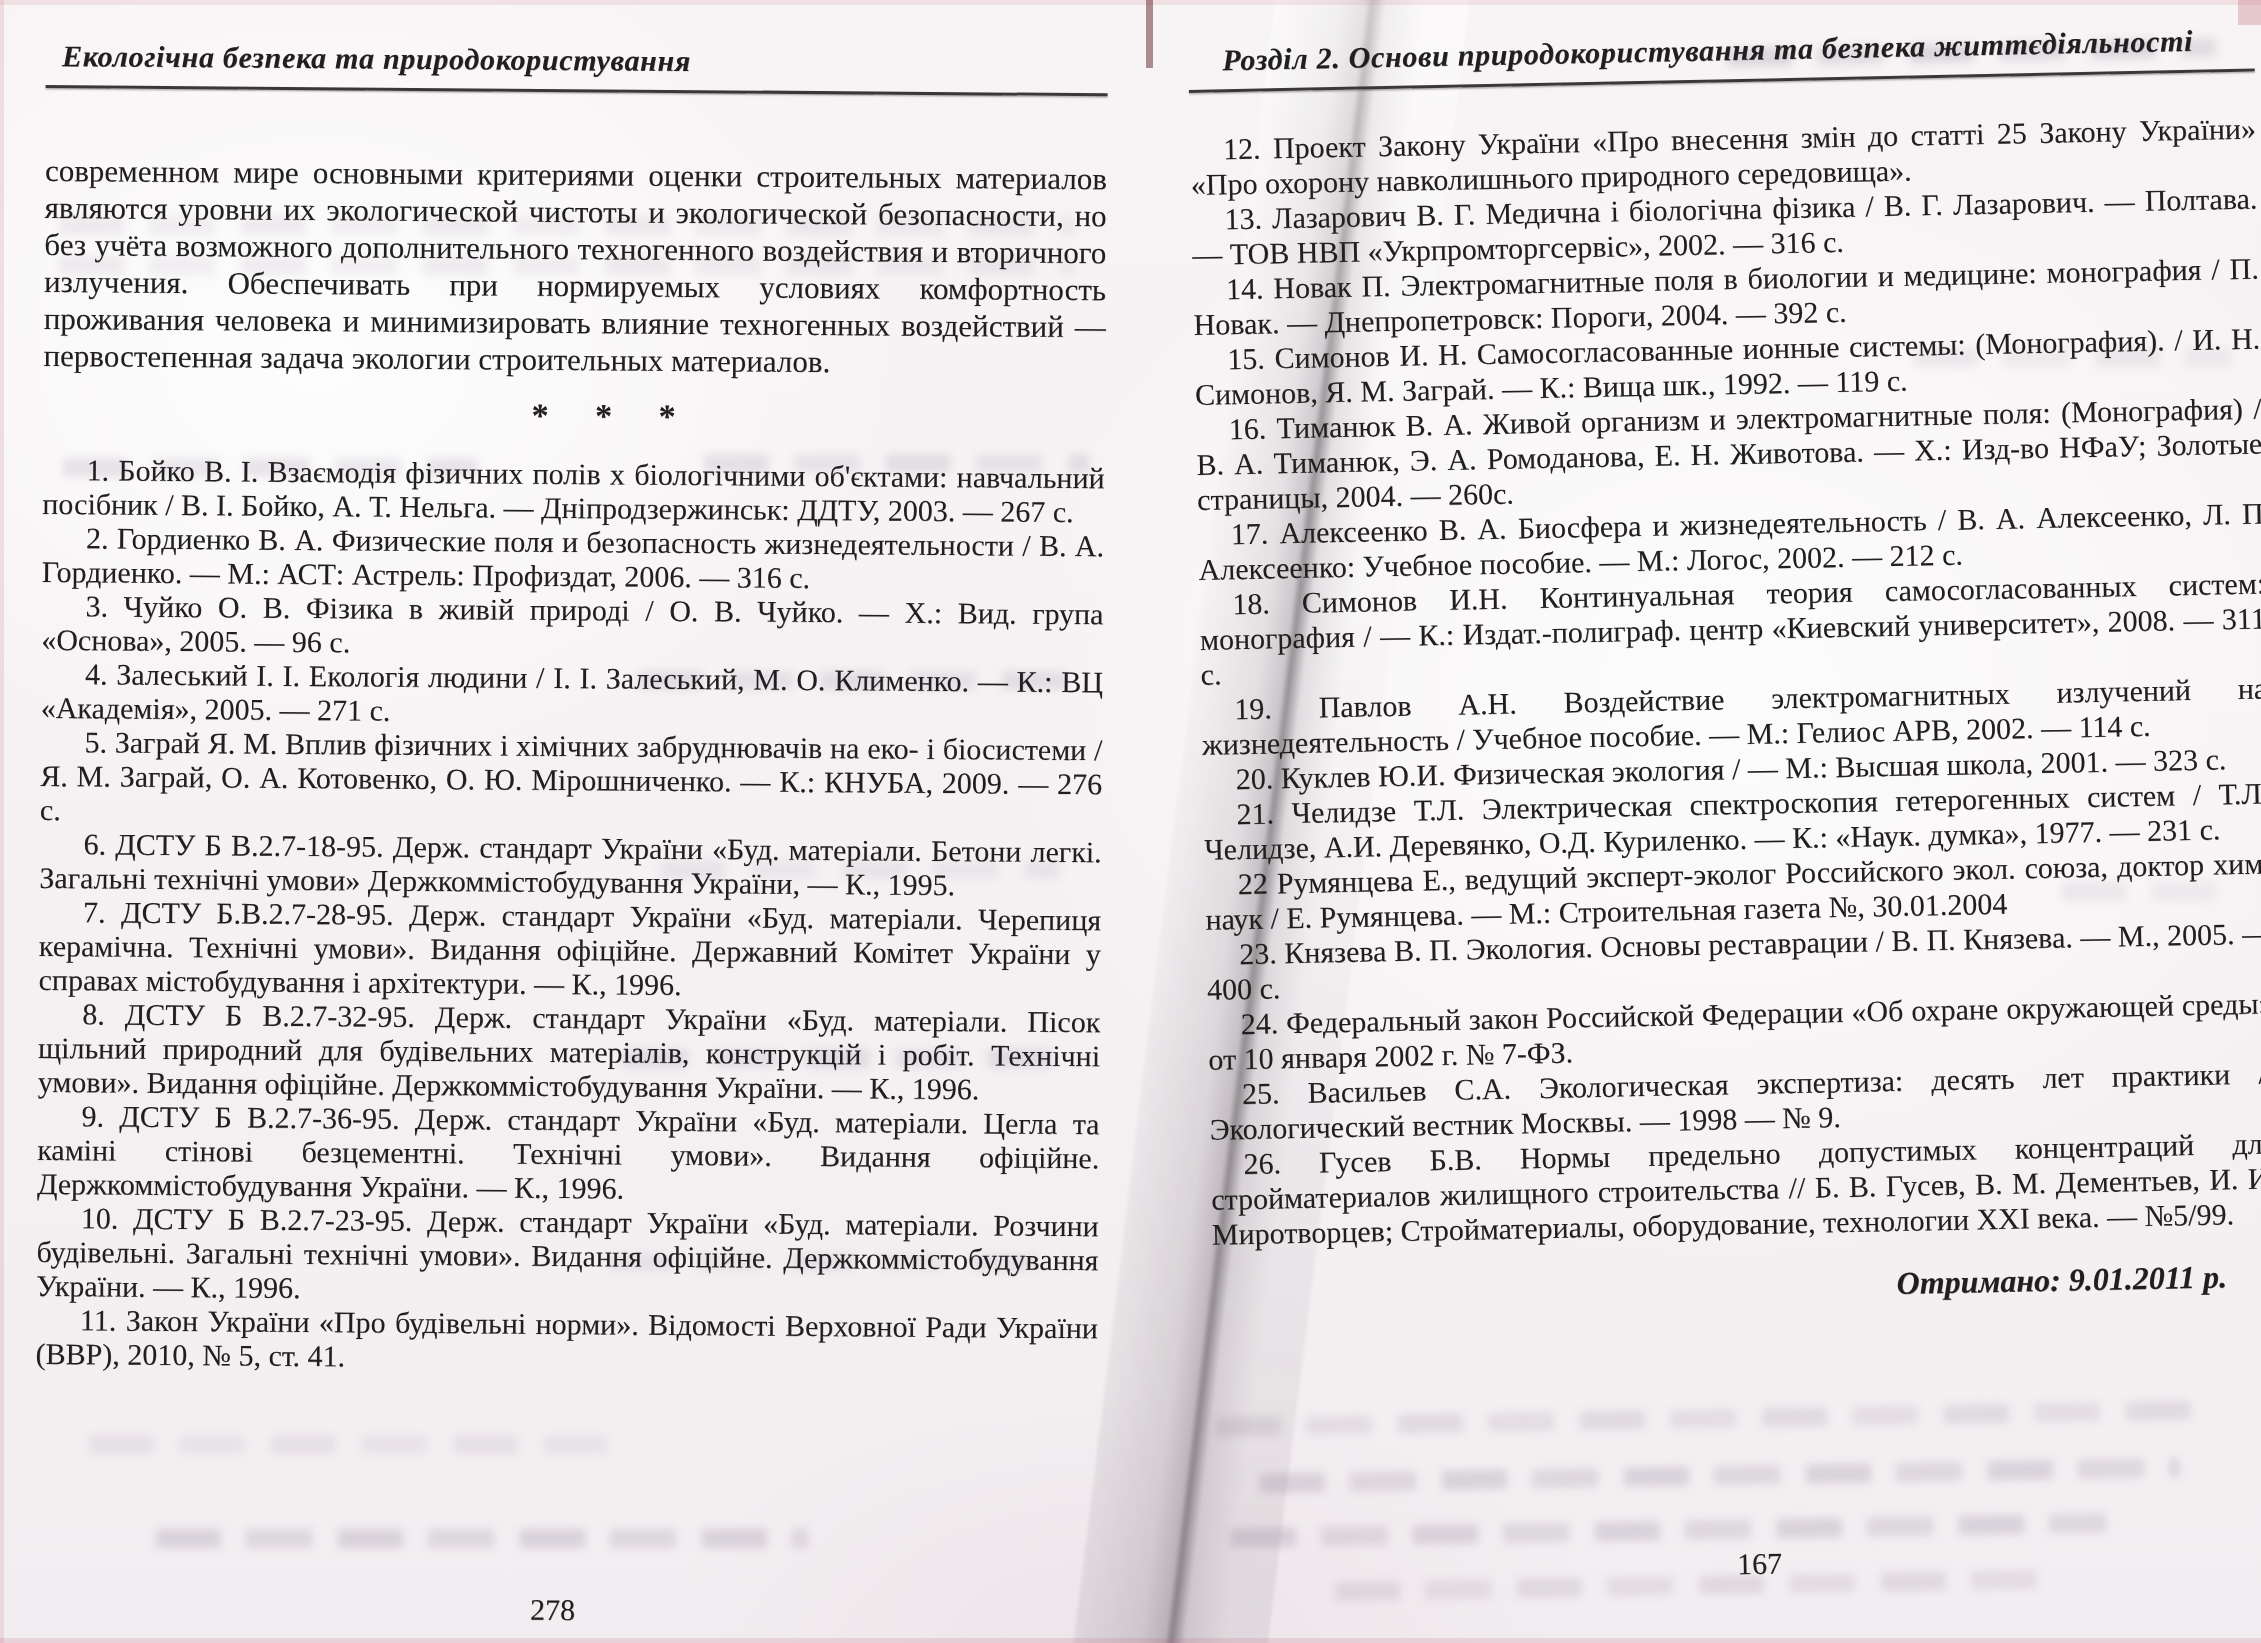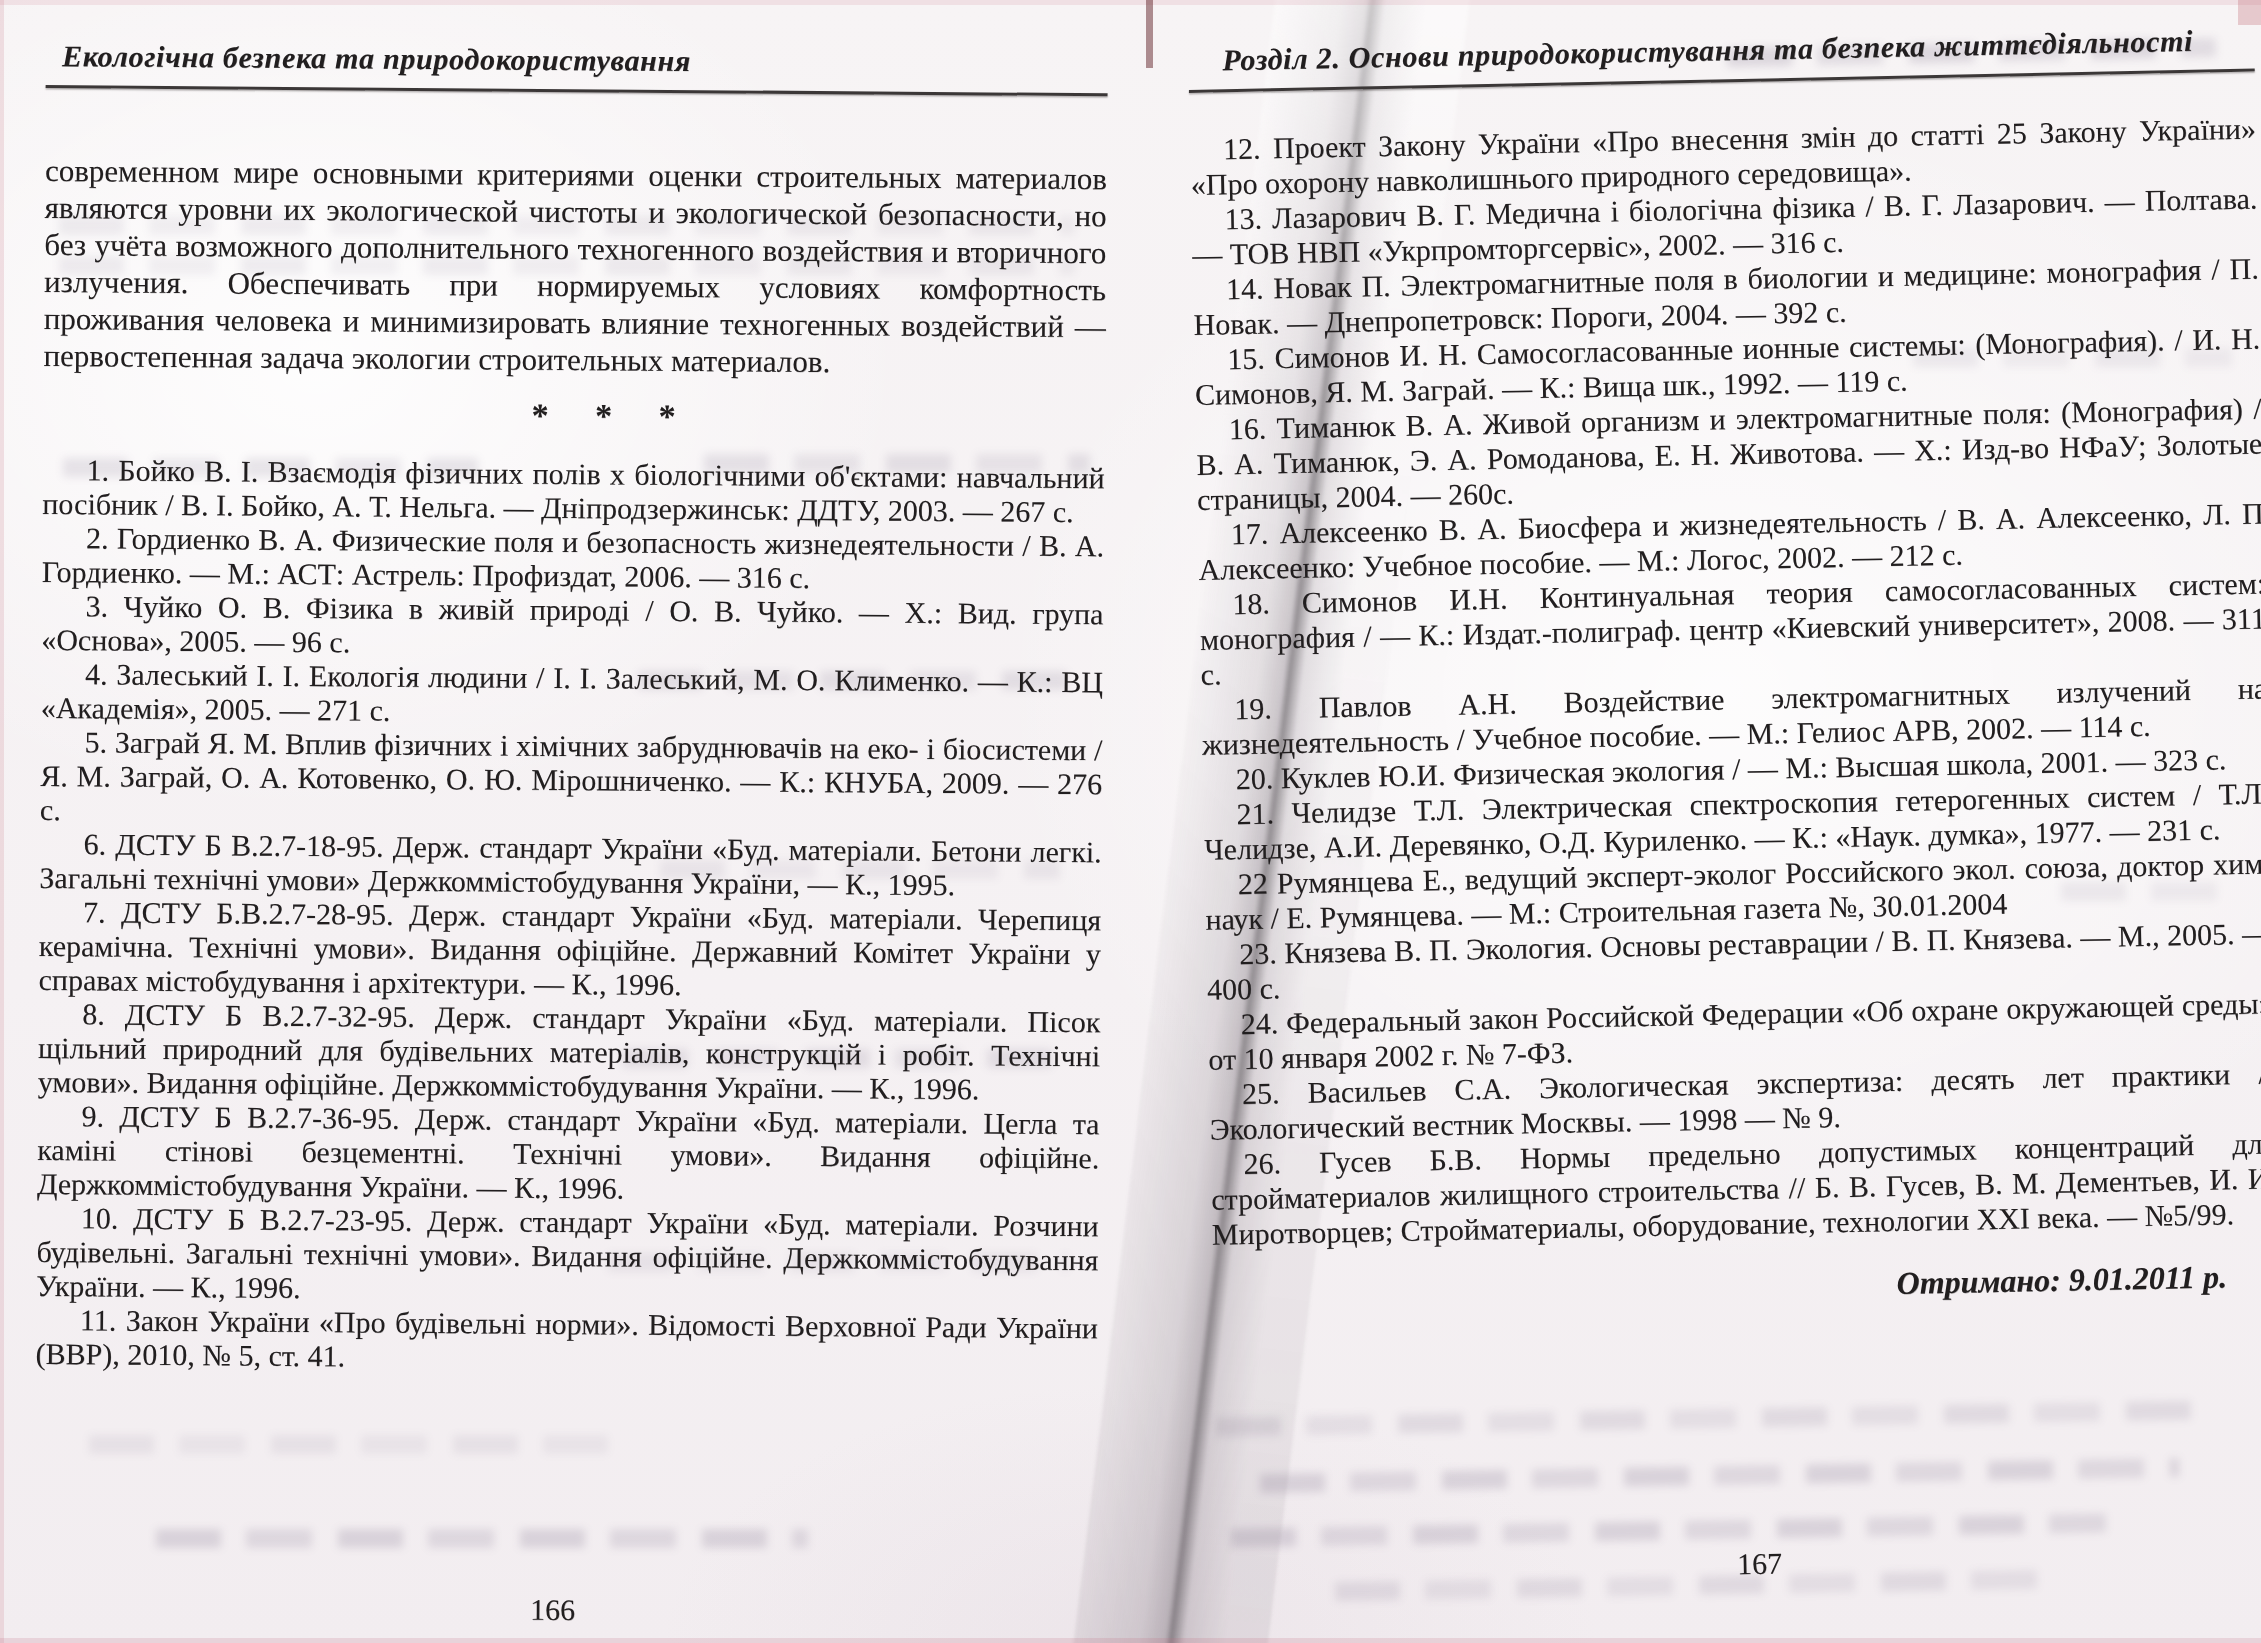--- a/index.html
+++ b/index.html
@@ -119,21 +119,21 @@
       <p>3. Чуйко О. В. Фізика в живій природі / О. В. Чуйко. — Х.: Вид. група «Основа», 2005. — 96 с.</p>
       <p>4. Залеський І. І. Екологія людини / І. І. Залеський, М. О. Клименко. — К.: ВЦ «Академія», 2005. — 271 с.</p>
       <p>5. Заграй Я. М. Вплив фізичних і хімічних забруднювачів на еко- і біосистеми / Я. М. Заграй, О. А. Котовенко, О. Ю. Мірошниченко. — К.: КНУБА, 2009. — 276 с.</p>
       <p>6. ДСТУ Б В.2.7-18-95. Держ. стандарт України «Буд. матеріали. Бетони легкі. Загальні технічні умови» Держкоммістобудування України, — К., 1995.</p>
       <p>7. ДСТУ Б.В.2.7-28-95. Держ. стандарт України «Буд. матеріали. Черепиця керамічна. Технічні умови». Видання офіційне. Державний Комітет України у справах містобудування і архітектури. — К., 1996.</p>
       <p>8. ДСТУ Б В.2.7-32-95. Держ. стандарт України «Буд. матеріали. Пісок щільний природний для будівельних матеріалів, конструкцій і робіт. Технічні умови». Видання офіційне. Держкоммістобудування України. — К., 1996.</p>
       <p>9. ДСТУ Б В.2.7-36-95. Держ. стандарт України «Буд. матеріали. Цегла та каміні стінові безцементні. Технічні умови». Видання офіційне. Держкоммістобудування України. — К., 1996.</p>
       <p>10. ДСТУ Б В.2.7-23-95. Держ. стандарт України «Буд. матеріали. Розчини будівельні. Загальні технічні умови». Видання офіційне. Держкоммістобудування України. — К., 1996.</p>
       <p>11. Закон України «Про будівельні норми». Відомості Верховної Ради України (ВВР), 2010, № 5, ст. 41.</p>
     </div>
-  <div class="page-number">166</div>
+  <div class="page-number">278</div>
 </div>
 
 <div class="page" id="page-right">
   <div class="running-header">Розділ 2. Основи природокористування та безпека життєдіяльності</div>
   <div class="header-rule"></div>
   <div class="ref-list">
       <p>12. Проект Закону України «Про внесення змін до статті 25 Закону України» «Про охорону навколишнього природного середовища».</p>
       <p>13. Лазарович В. Г. Медична і біологічна фізика / В. Г. Лазарович. — Полтава. — ТОВ НВП «Укрпромторгсервіс», 2002. — 316 с.</p>
       <p>14. Новак П. Электромагнитные поля в биологии и медицине: монография / П. Новак. — Днепропетровск: Пороги, 2004. — 392 с.</p>
       <p>15. Симонов И. Н. Самосогласованные ионные системы: (Монография). / И. Н. Симонов, Я. М. Заграй. — К.: Вища шк., 1992. — 119 с.</p>

